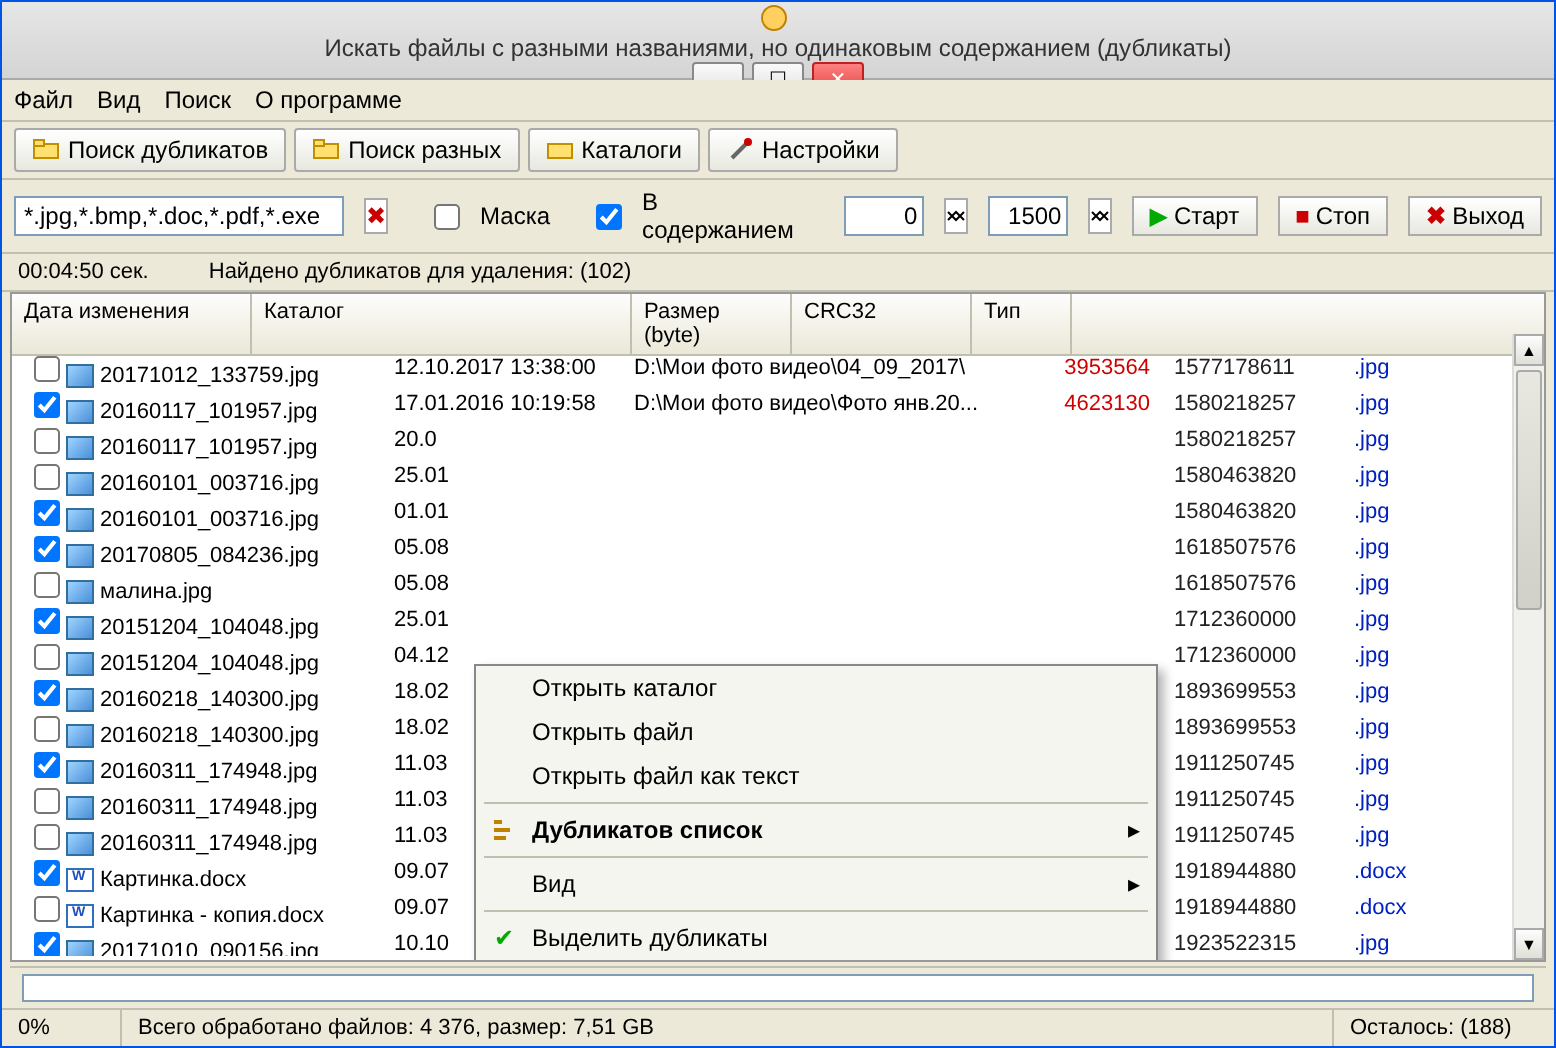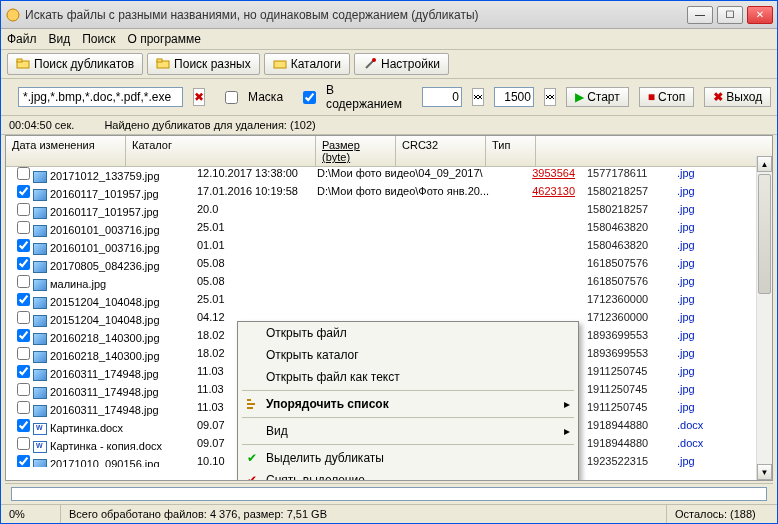--- a/index.html
+++ b/index.html
@@ -1,40 +1,40 @@
 <!DOCTYPE html>
 <html><head>
 <meta charset="utf-8">
 <style>
 * { box-sizing: border-box; margin: 0; padding: 0; }
 body { font-family: Tahoma, Arial, sans-serif; font-size: 11px; background: #ece9d8; width: 778px; height: 524px; overflow: hidden; }
 .window { border: 1px solid #0054e3; width: 778px; height: 524px; display: flex; flex-direction: column; }
-.titlebar { background: linear-gradient(#e6e6e6, #d4d4d4); height: 28px; display: flex; align-items: center; padding: 0 4px; border-bottom: 1px solid #aaa; }
+.titlebar { background: linear-gradient(#e6e6e6, #d4d4d4); height: 39px; display: flex; align-items: center; padding: 0 4px; border-bottom: 1px solid #aaa; flex-direction: column; }
 .titlebar-icon { width: 16px; height: 16px; margin-right: 4px; }
 .titlebar-title { flex: 1; font-size: 12px; color: #333; }
 .titlebar-btns { display: flex; gap: 4px; }
 .tb-btn { width: 26px; height: 18px; border: 1px solid #888; background: linear-gradient(#fafafa,#e0e0e0); border-radius: 2px; display: flex; align-items: center; justify-content: center; font-size: 10px; cursor: pointer; }
 .tb-btn.close { background: linear-gradient(#ff8080,#e04040); color: #fff; border-color: #c02020; }
 .menubar { background: #ece9d8; padding: 3px 6px; display: flex; gap: 12px; font-size: 12px; border-bottom: 1px solid #c0c0b0; }
 .menubar span { cursor: pointer; }
 .toolbar { background: #ece9d8; padding: 3px 6px; display: flex; gap: 4px; border-bottom: 1px solid #c0c0b0; }
 .tool-btn { border: 1px solid #aaa; background: linear-gradient(#fff,#e8e8e0); padding: 3px 8px; display: flex; align-items: center; gap: 4px; cursor: pointer; border-radius: 2px; font-size: 12px; }
-.filterbar { background: #ece9d8; padding: 4px 17px; display: flex; align-items: center; gap: 10px; border-bottom: 1px solid #c0c0b0; font-size: 12px; }
+.filterbar { background: #ece9d8; padding: 4px 6px; display: flex; align-items: center; gap: 10px; border-bottom: 1px solid #c0c0b0; font-size: 12px; }
 .filter-input { border: 1px solid #7f9db9; padding: 2px 4px; font-size: 12px; width: 170px; background: #fff; }
 .icon-btn { width: 18px; height: 18px; border: 1px solid #aaa; background: #fff; display: flex; align-items: center; justify-content: center; cursor: pointer; }
 .num-input { width: 40px; border: 1px solid #7f9db9; padding: 2px; text-align: right; font-size: 12px; }
 .action-btn { border: 1px solid #aaa; background: linear-gradient(#fff,#e8e8e0); padding: 2px 8px; display: flex; align-items: center; gap: 3px; cursor: pointer; font-size: 12px; }
 .statusrow { background: #ece9d8; padding: 3px 8px; font-size: 11px; border-bottom: 1px solid #c0c0b0; display: flex; gap: 30px; }
 .table-wrap { flex: 1; background: #fff; overflow: hidden; position: relative; border: 1px solid #999; margin: 0 4px; }
 .table-head { display: flex; background: linear-gradient(#fdfdfd,#ebe8d7); border-bottom: 1px solid #c0c0b0; }
 .th { padding: 3px 6px; border-right: 1px solid #c0c0b0; font-size: 11px; cursor: pointer; color: #000; }
 .col-name { width: 185px; }
 .col-date { width: 120px; }
 .col-cat { width: 190px; }
-.col-size { width: 80px; text-align: left; text-decoration: underline; }
+.col-size { width: 80px; text-align: left; }
 .col-crc { width: 90px; }
 .col-type { width: 50px; }
 .table-body { overflow-y: auto; height: 300px; }
 .row { display: flex; height: 18px; font-size: 11px; }
 .cell { padding: 0 6px; overflow: hidden; white-space: nowrap; text-overflow: ellipsis; }
 .cell.size { text-align: right; }
 .cell.size.red { color: #d00000; }
 .cell.type { color: #0020c0; }
 .cell.crc { color: #222; }
 .chk { width: 13px; height: 13px; margin: 0 3px 0 5px; }
@@ -311,36 +311,36 @@
         </div>
       </div>
     <div class="scrollbar">
       <div class="scroll-btn">▲</div>
       <div class="scroll-thumb"></div>
       <div class="scroll-btn" style="position:absolute;bottom:0;left:0;right:0;">▼</div>
     </div>
 
     <div class="ctx-menu">
       <div class="ctx-item">
+          <span>Открыть каталог</span>
+        </div>
+      <div class="ctx-item">
           <span>Открыть файл</span>
-        </div>
-      <div class="ctx-item">
-          <span>Открыть каталог</span>
         </div>
       <div class="ctx-item">
           <span>Открыть файл как текст</span>
         </div>
       <div class="ctx-sep"></div>
       <div class="ctx-item">
         <span class="ctx-icon">
             <svg width="14" height="14">
               <path d="M2 3 L6 3 M2 7 L10 7 M2 11 L8 11" stroke="#c08000" stroke-width="2"></path>
             </svg>
           </span>
-        <b>Упорядочить список</b>
+        <b>Дубликатов список</b>
           <span class="ctx-arrow">▸</span>
       </div>
       <div class="ctx-sep"></div>
       <div class="ctx-item">
           <span>Вид</span>
           <span class="ctx-arrow">▸</span>
         </div>
       <div class="ctx-sep"></div>
       <div class="ctx-item">
         <span class="ctx-icon" style="color:#0a0;">✔</span>

